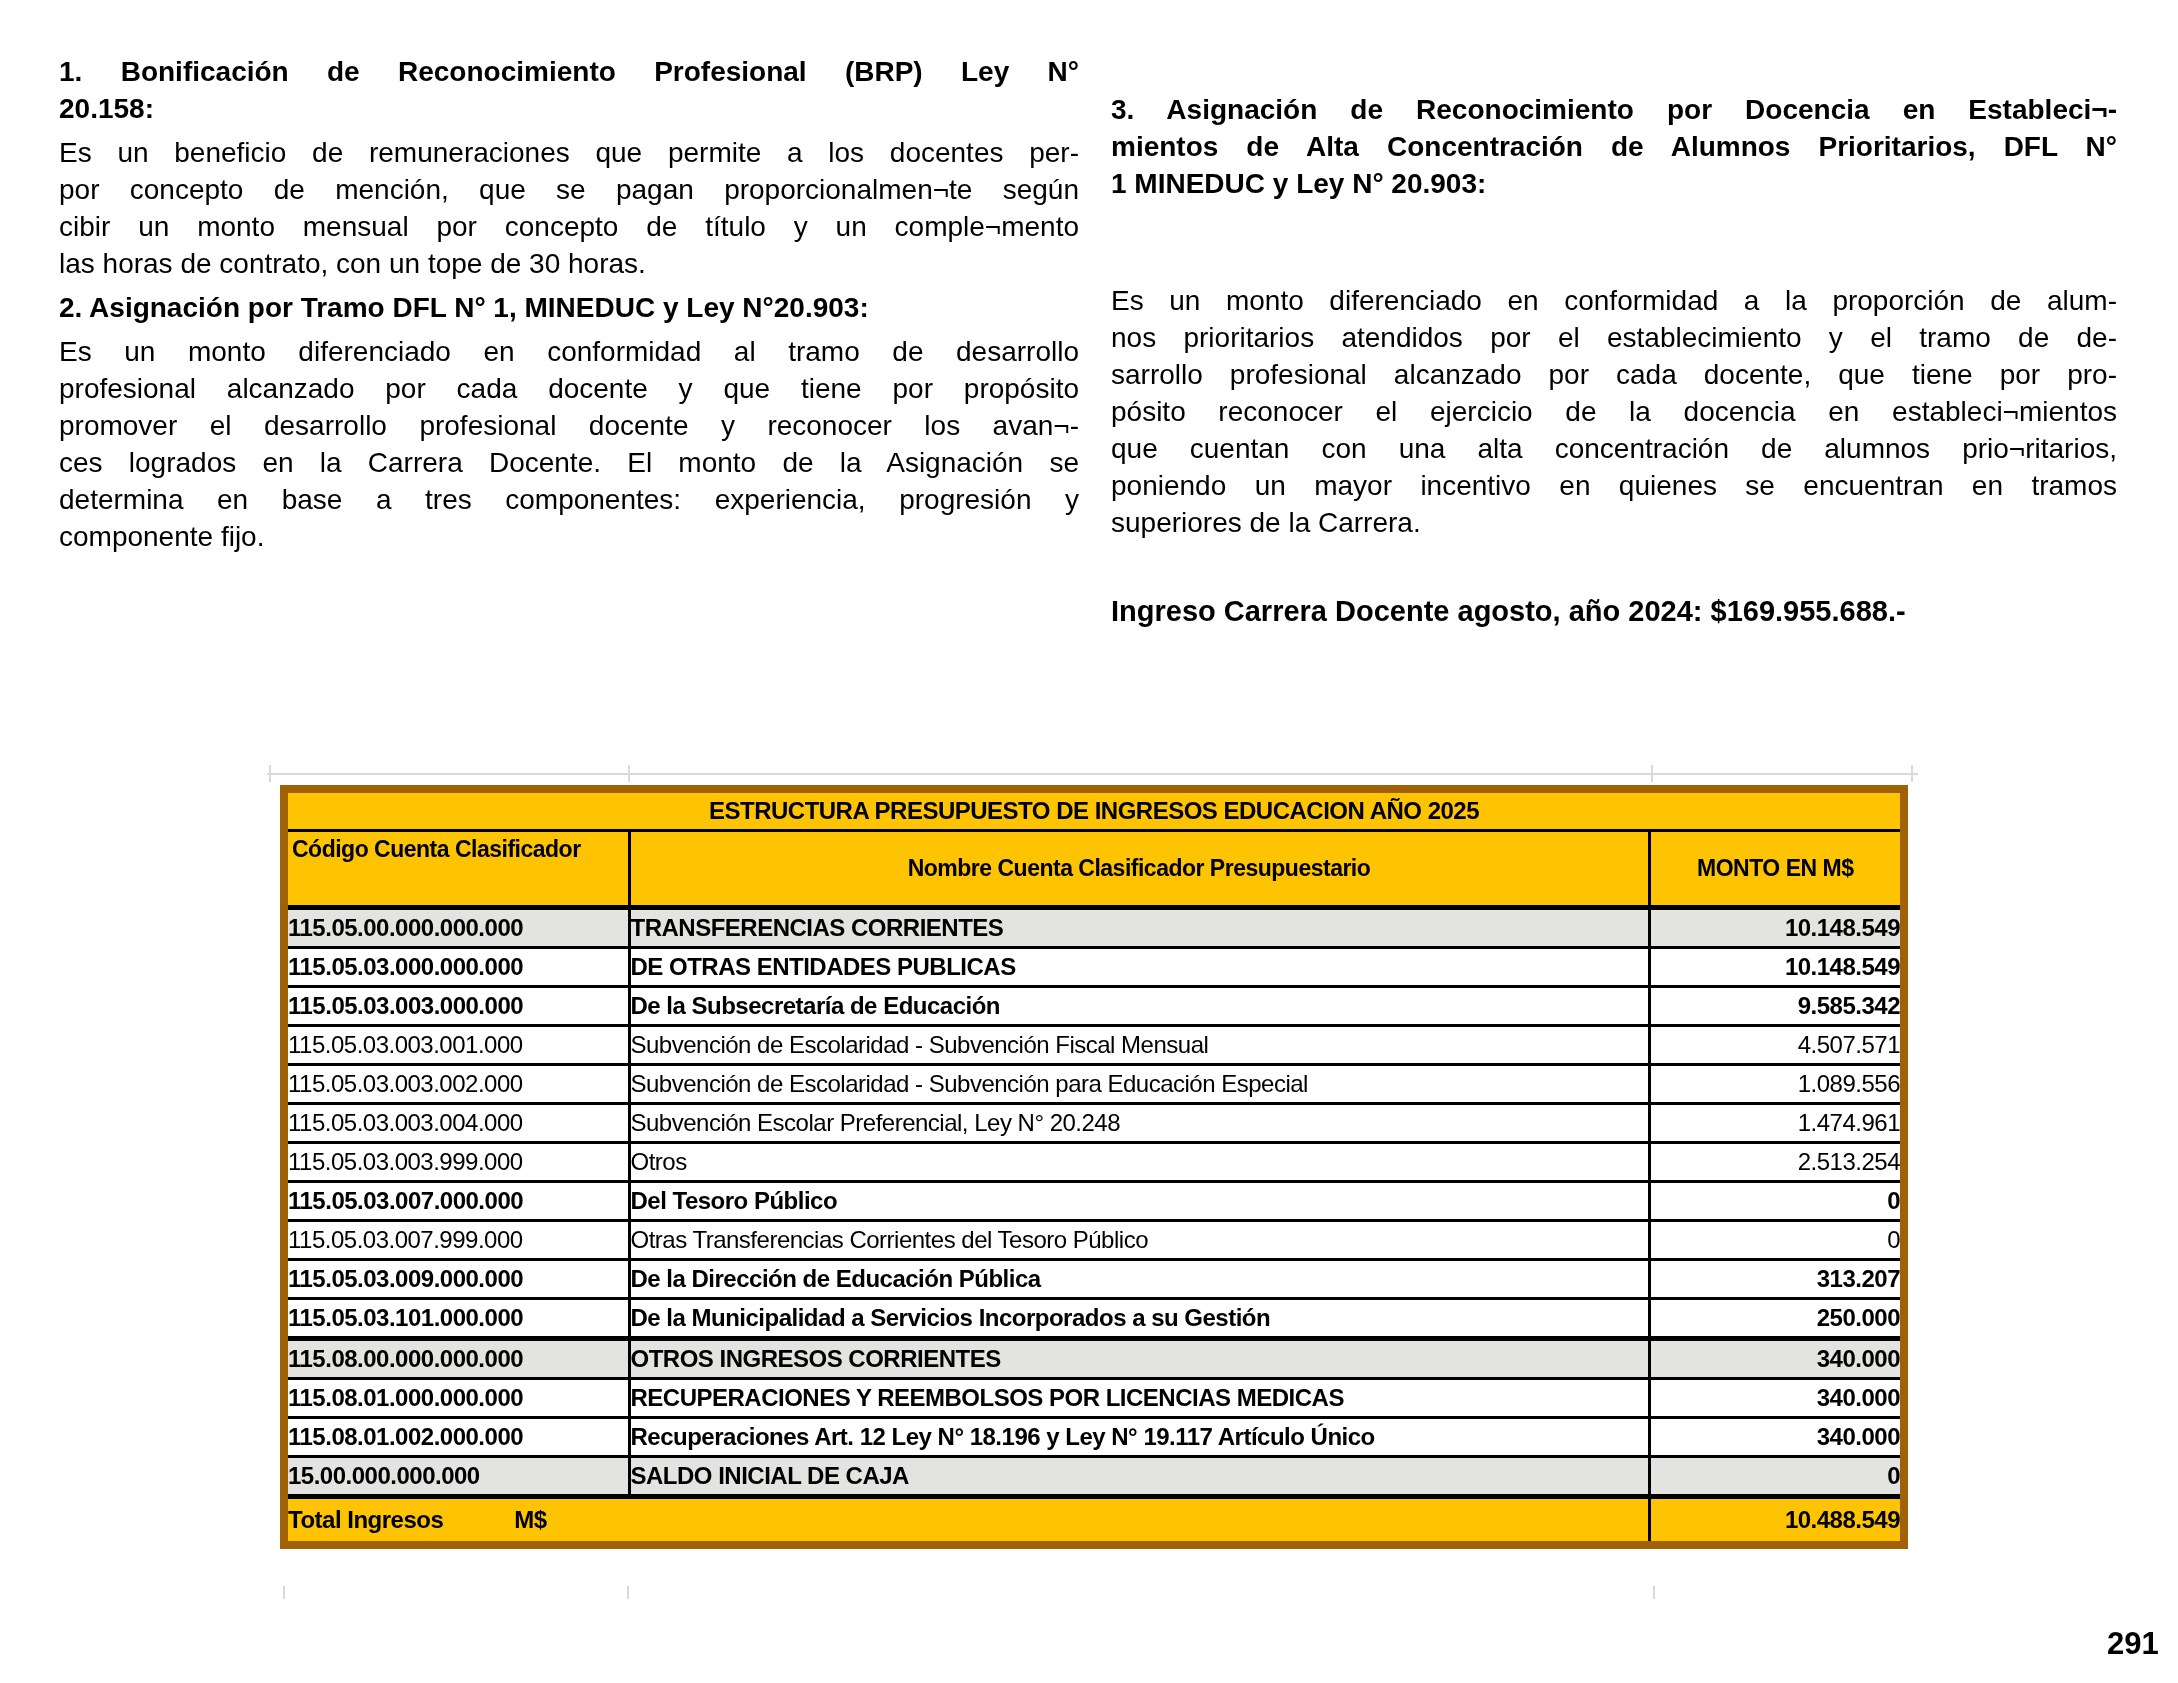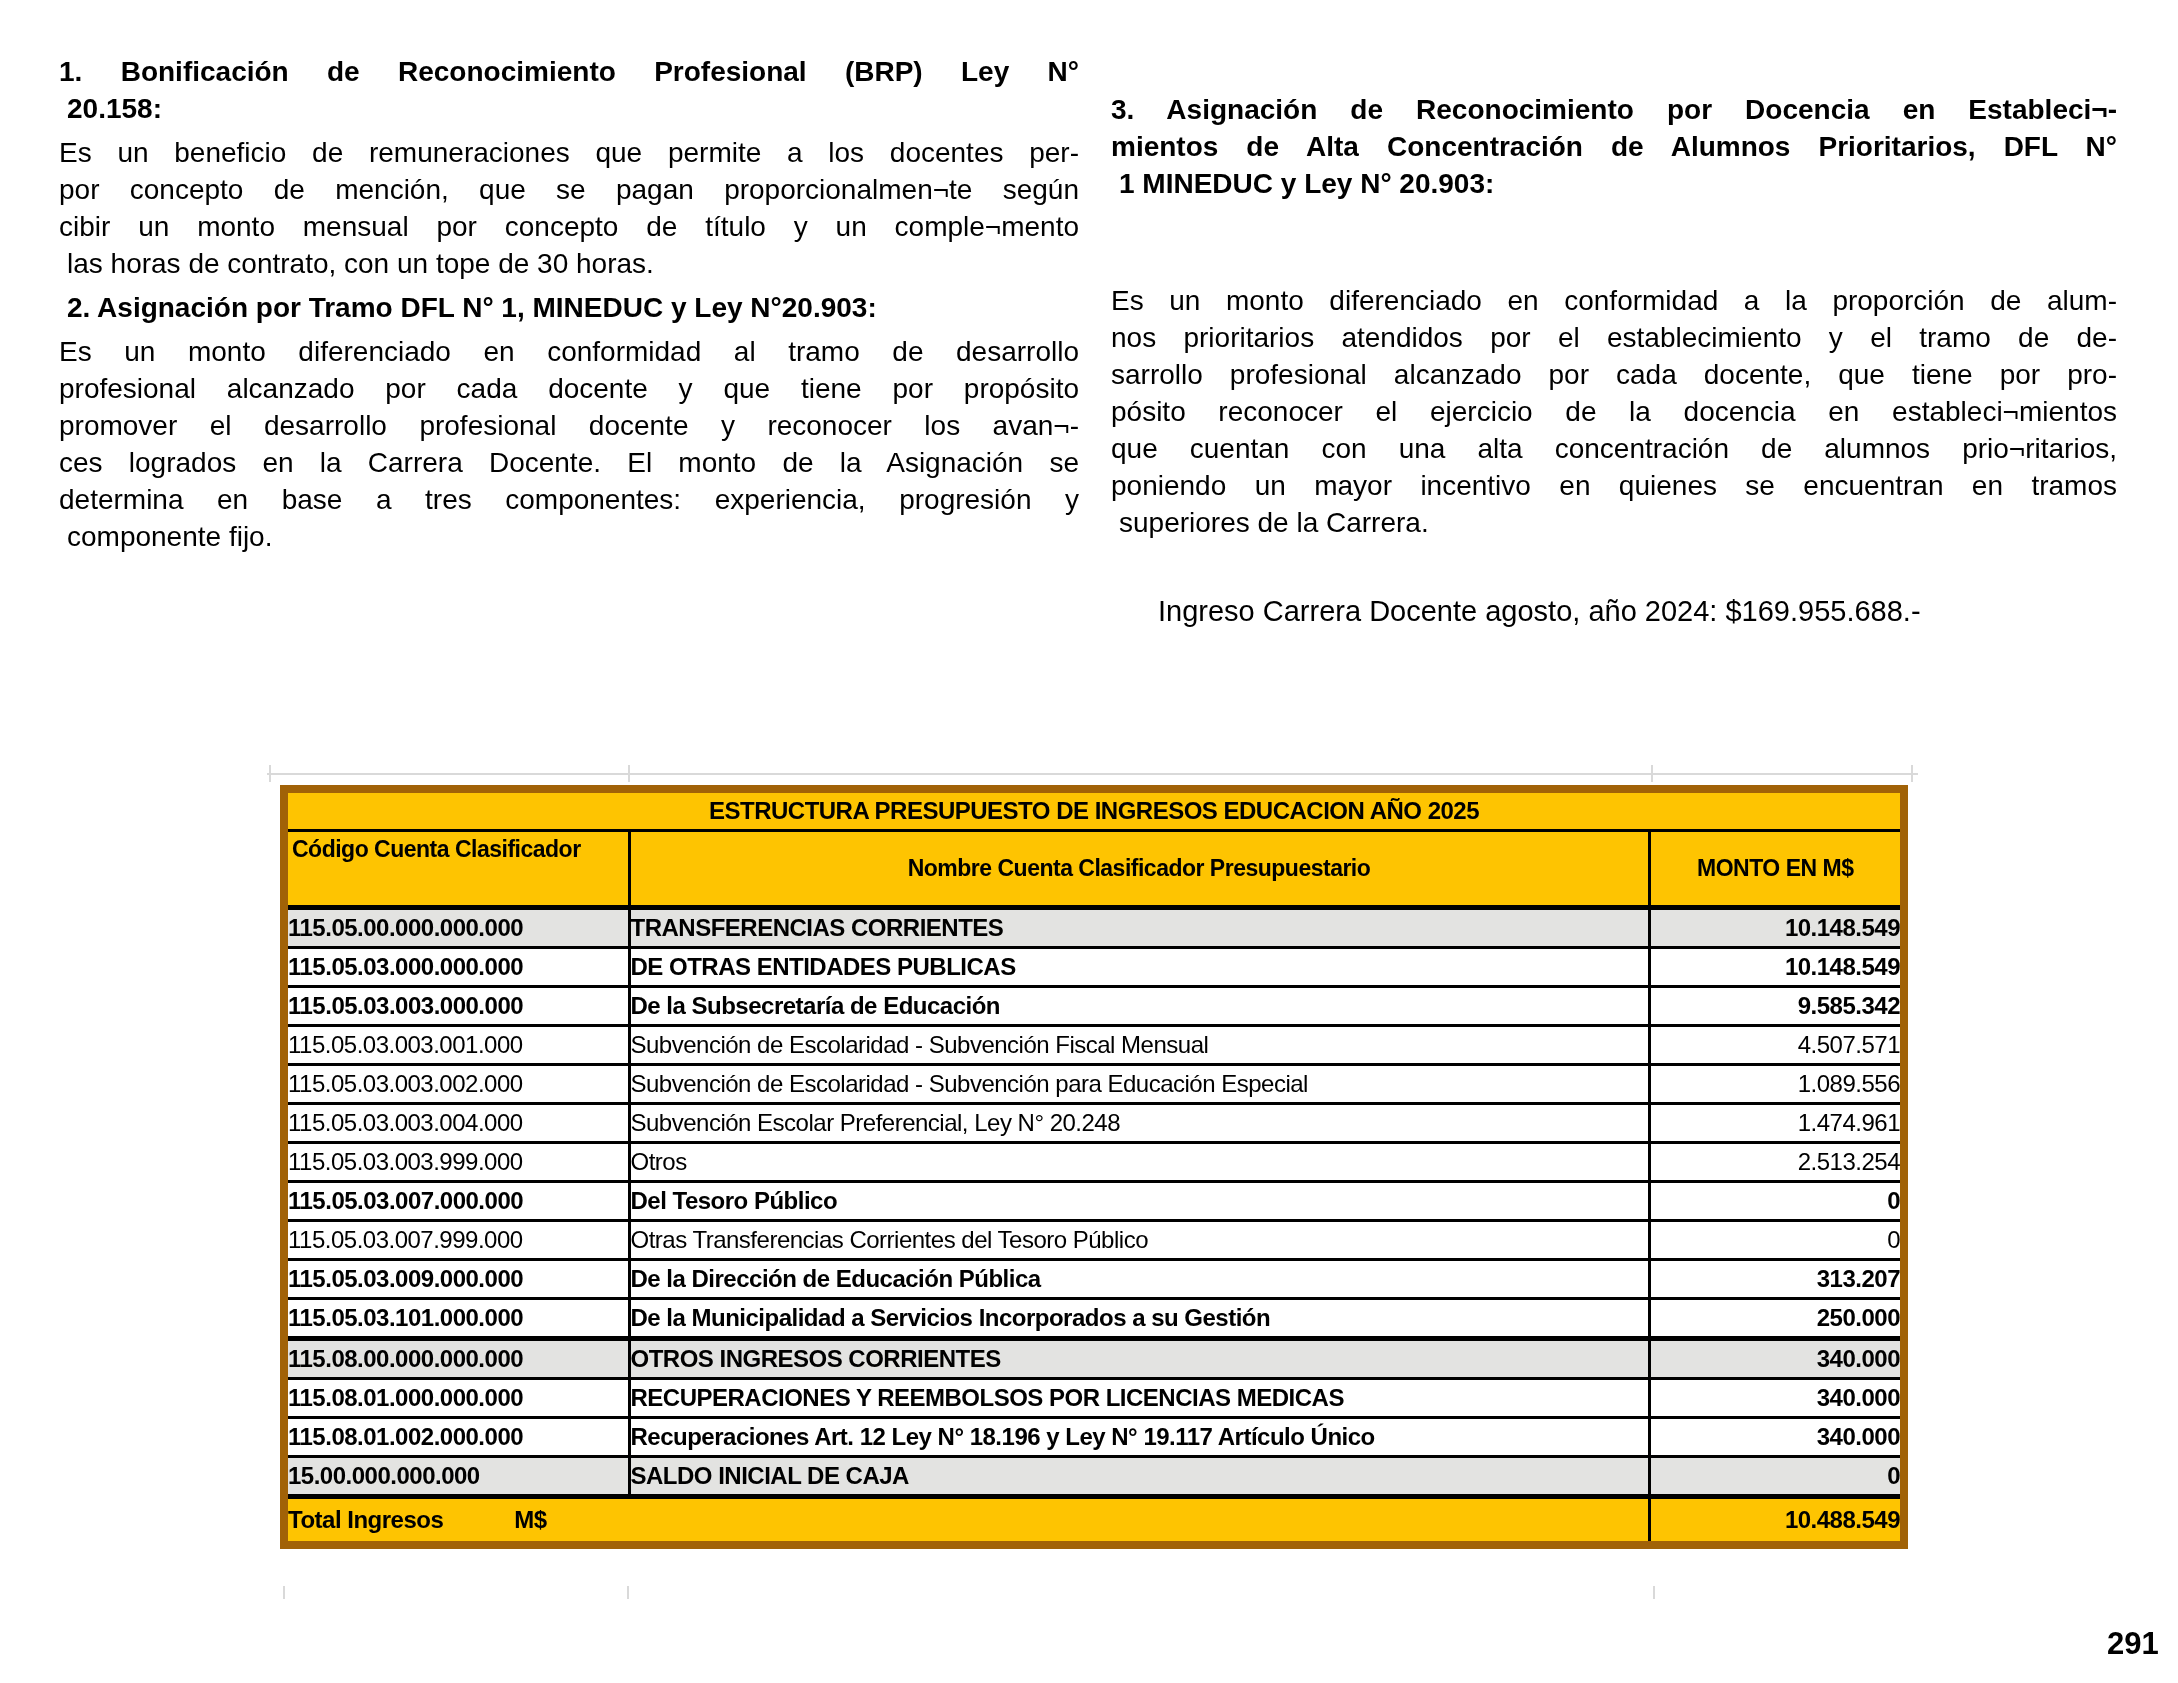--- a/index.html
+++ b/index.html
@@ -7,26 +7,26 @@
     width:2178px; height:1683px; position:relative;
     background:#ffffff; color:#000;
     font-family:"Liberation Sans", sans-serif;
     overflow:hidden;
   }
   
   .text-col { position:absolute; font-size:28px; line-height:37px; }
   .col-left  { left:59px;  top:53px; width:1020px; }
   .col-right { left:1111px; top:91px; width:1006px; }
   .jline { text-align:justify; text-align-last:justify; }
-  .jline:last-child { text-align-last:left;margin-left:8px; }
+  .jline:last-child { text-align-last:left; }
   .heading { font-weight:bold; margin:0 0 7px 0; }
   .para { margin:0 0 7px 0; }
   .col-right .heading { margin-bottom:80px; }
   .col-right .para { margin-bottom:52px; }
-  .income { font-weight:normal; font-size:29px;margin-left:47px; }
+  .income { font-weight:bold; font-size:29px; }
   
   .budget {
     position:absolute; left:280px; top:785px;
     border-collapse:collapse; table-layout:fixed;
     width:1620px;
     border:8px solid #a16207;
     letter-spacing:-0.5px;
   }
   .budget td, .budget th { border:3px solid #000; overflow:hidden; white-space:nowrap; }
   .w-code { width:345px; } .w-name { width:1020px; } .w-amount { width:255px; }

